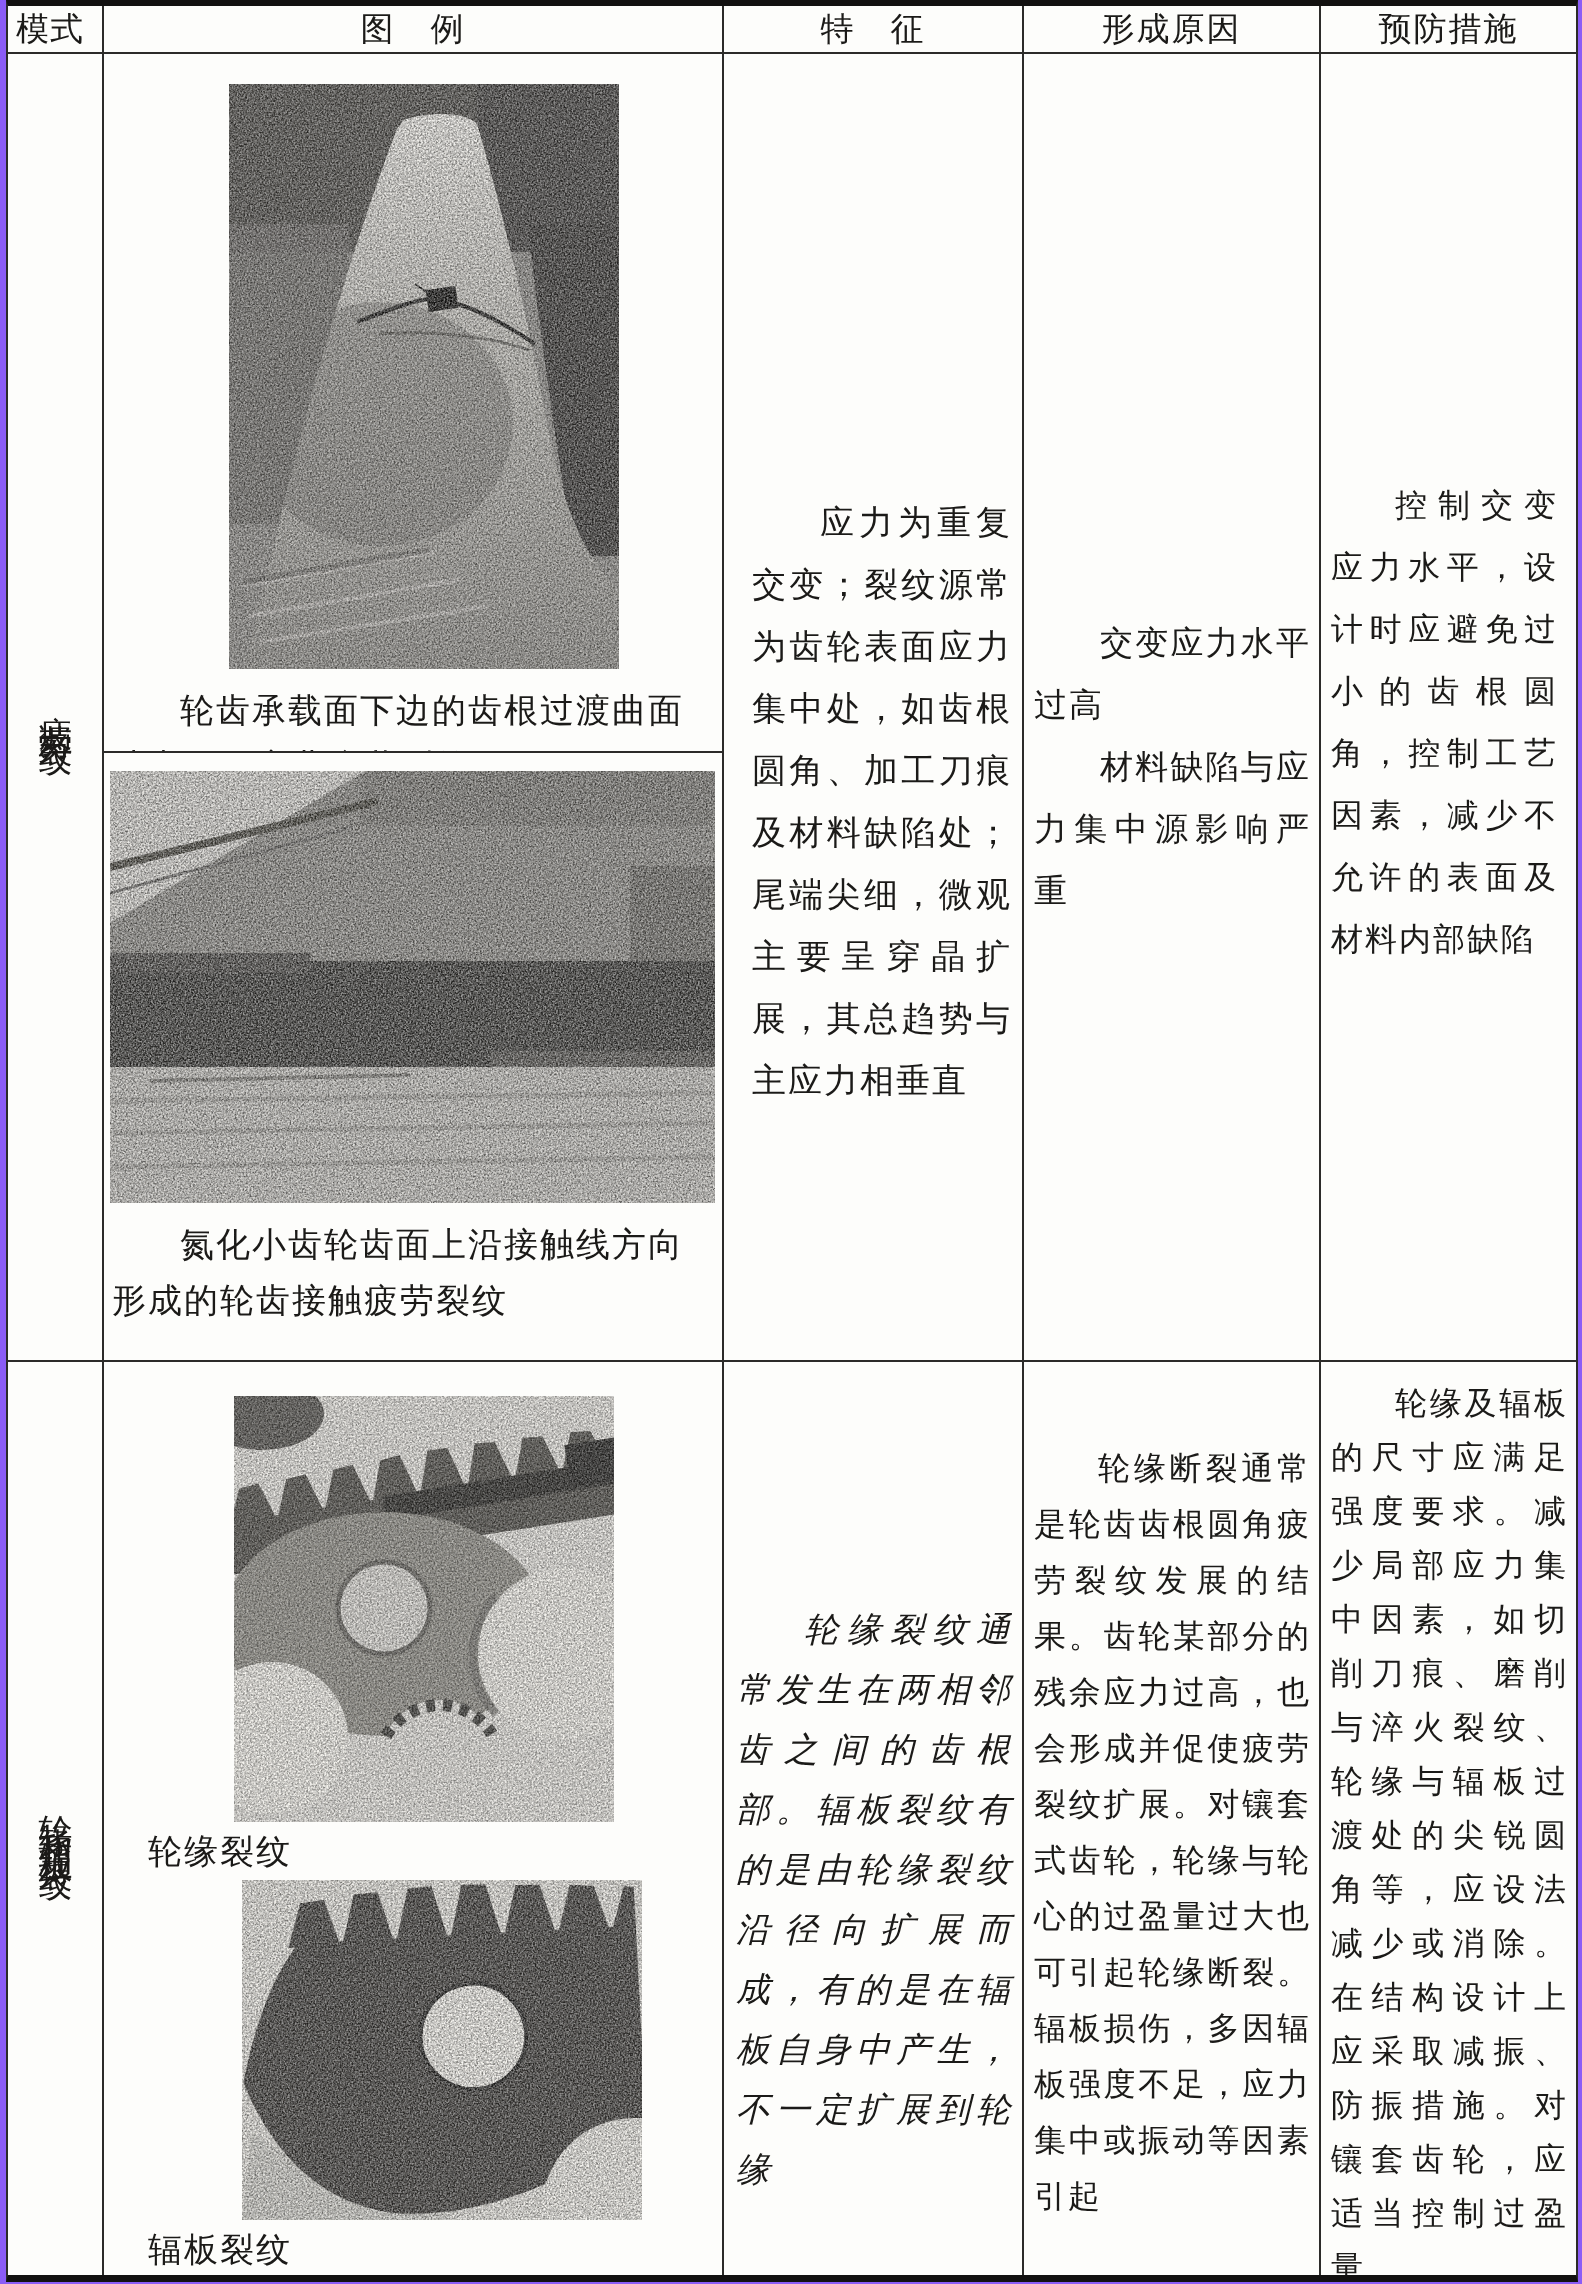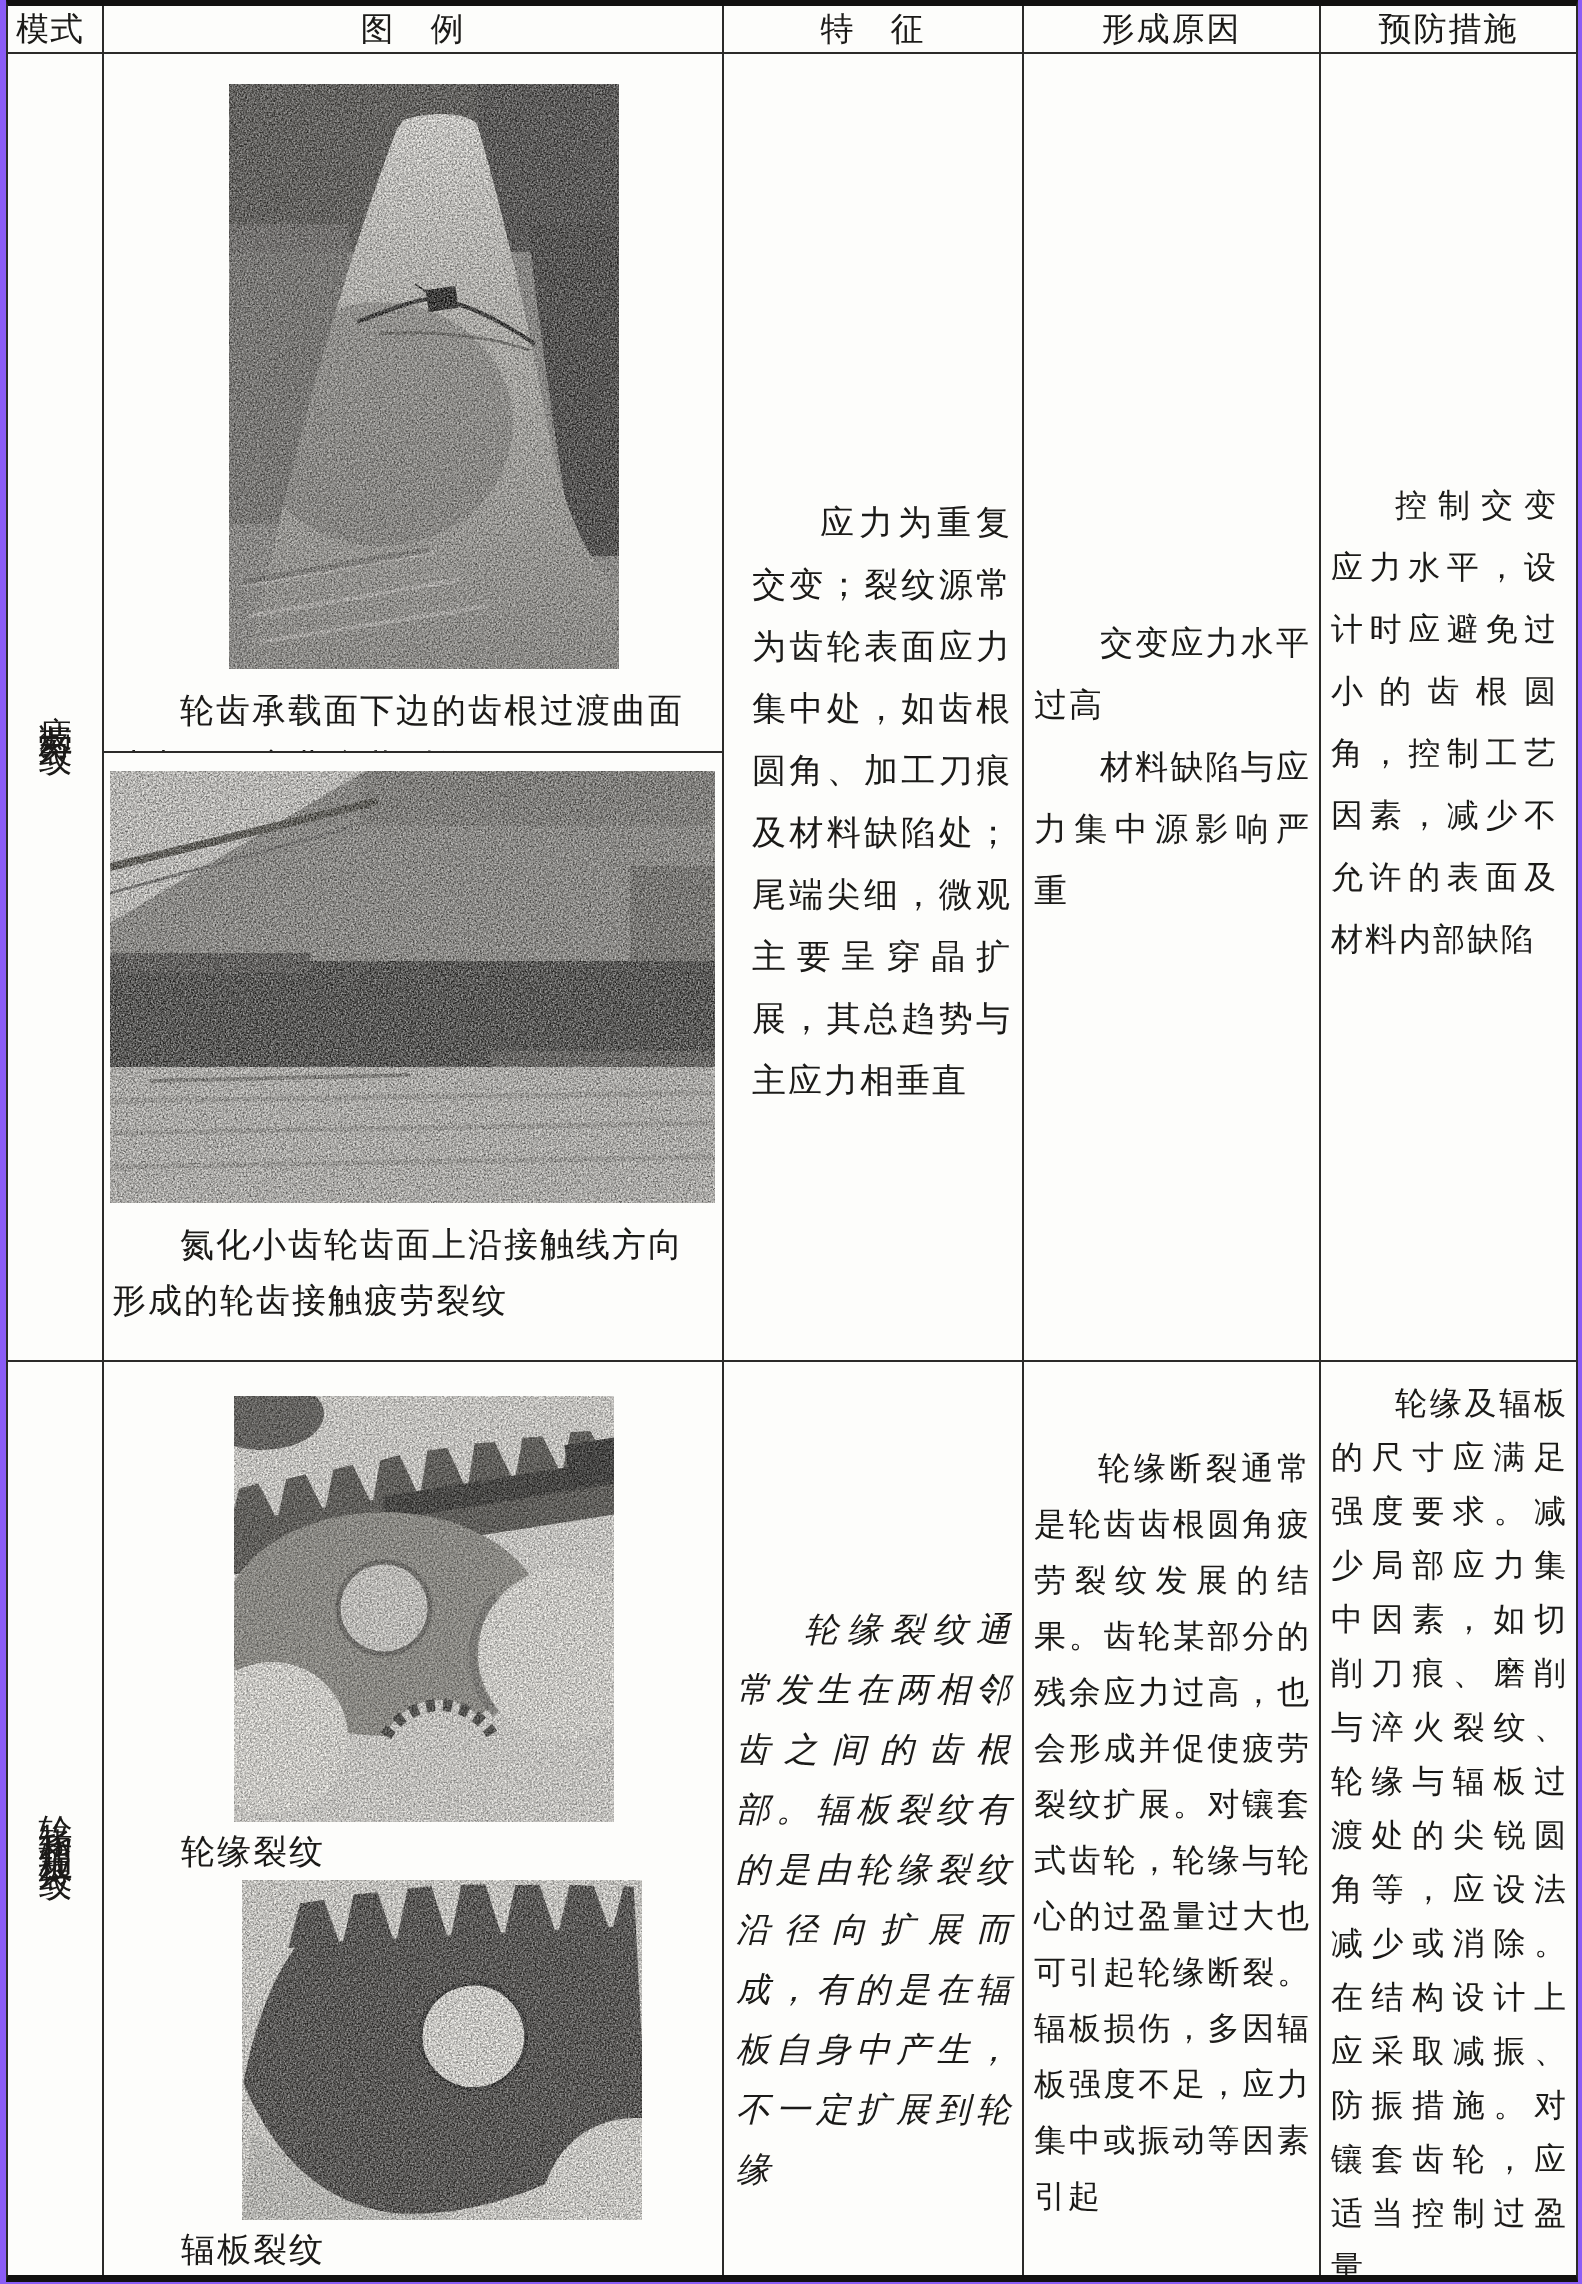--- a/index.html
+++ b/index.html
@@ -34,21 +34,21 @@
   .illus-block { overflow:hidden; }
   .illus-block.first { border-bottom:2px solid #2c2b29; height:699px; }
   .illus-block.second { flex:1; }
   .photo { display:block; }
   .caption {
     font-size:34px; line-height:56px; letter-spacing:2px;
     padding:0 10px 0 8px; text-indent:2em; margin-top:14px;
   }
   .caption-short {
     font-size:34px; line-height:48px; letter-spacing:2px;
-    padding-left:77px; margin-top:6px;
+    padding-left:44px; margin-top:6px;
   }
   .txt-cell { display:flex; flex-direction:column; }
   .txt-cell p {
     text-indent:2em; text-align:justify; letter-spacing:2px;
   }
   .feature-1 { justify-content:flex-start; padding:438px 10px 0 28px; }
   .feature-1 p { font-size:34px; line-height:62px; }
   .cause-1 { justify-content:flex-start; padding:558px 8px 0 10px; }
   .cause-1 p { font-size:33px; line-height:62px; }
   .prevent-1 { justify-content:flex-start; padding:420px 18px 0 10px; }

